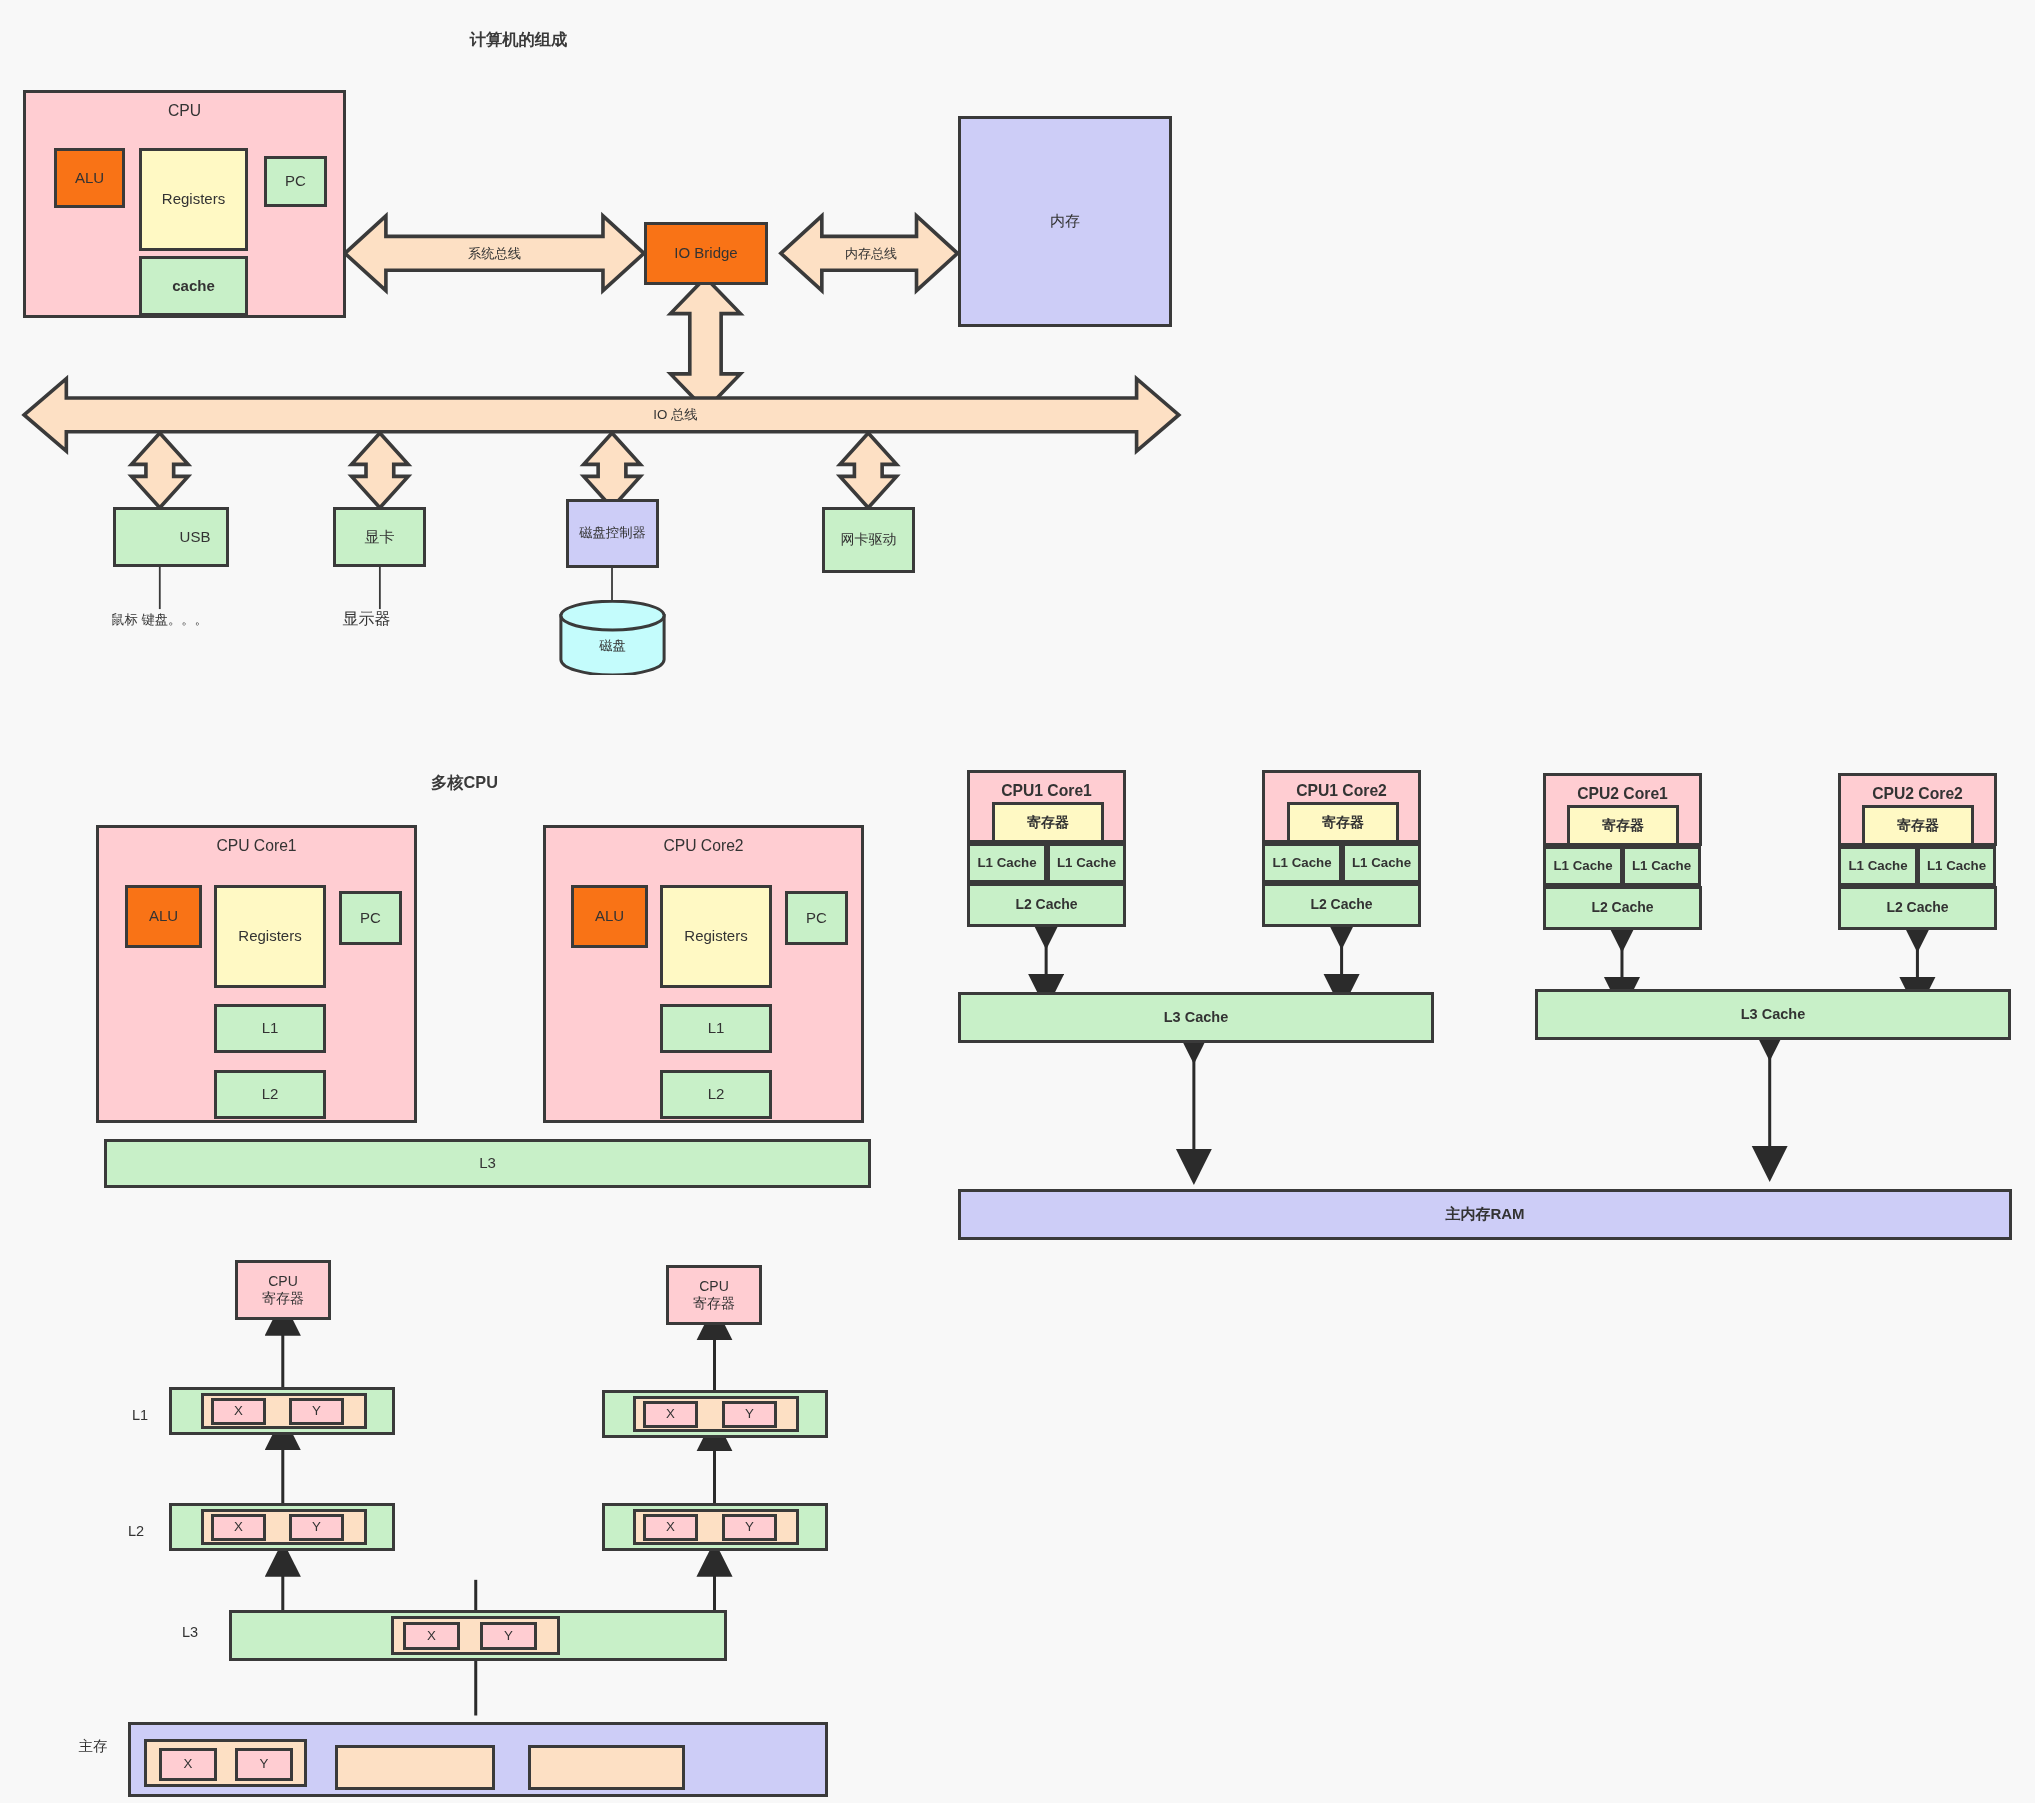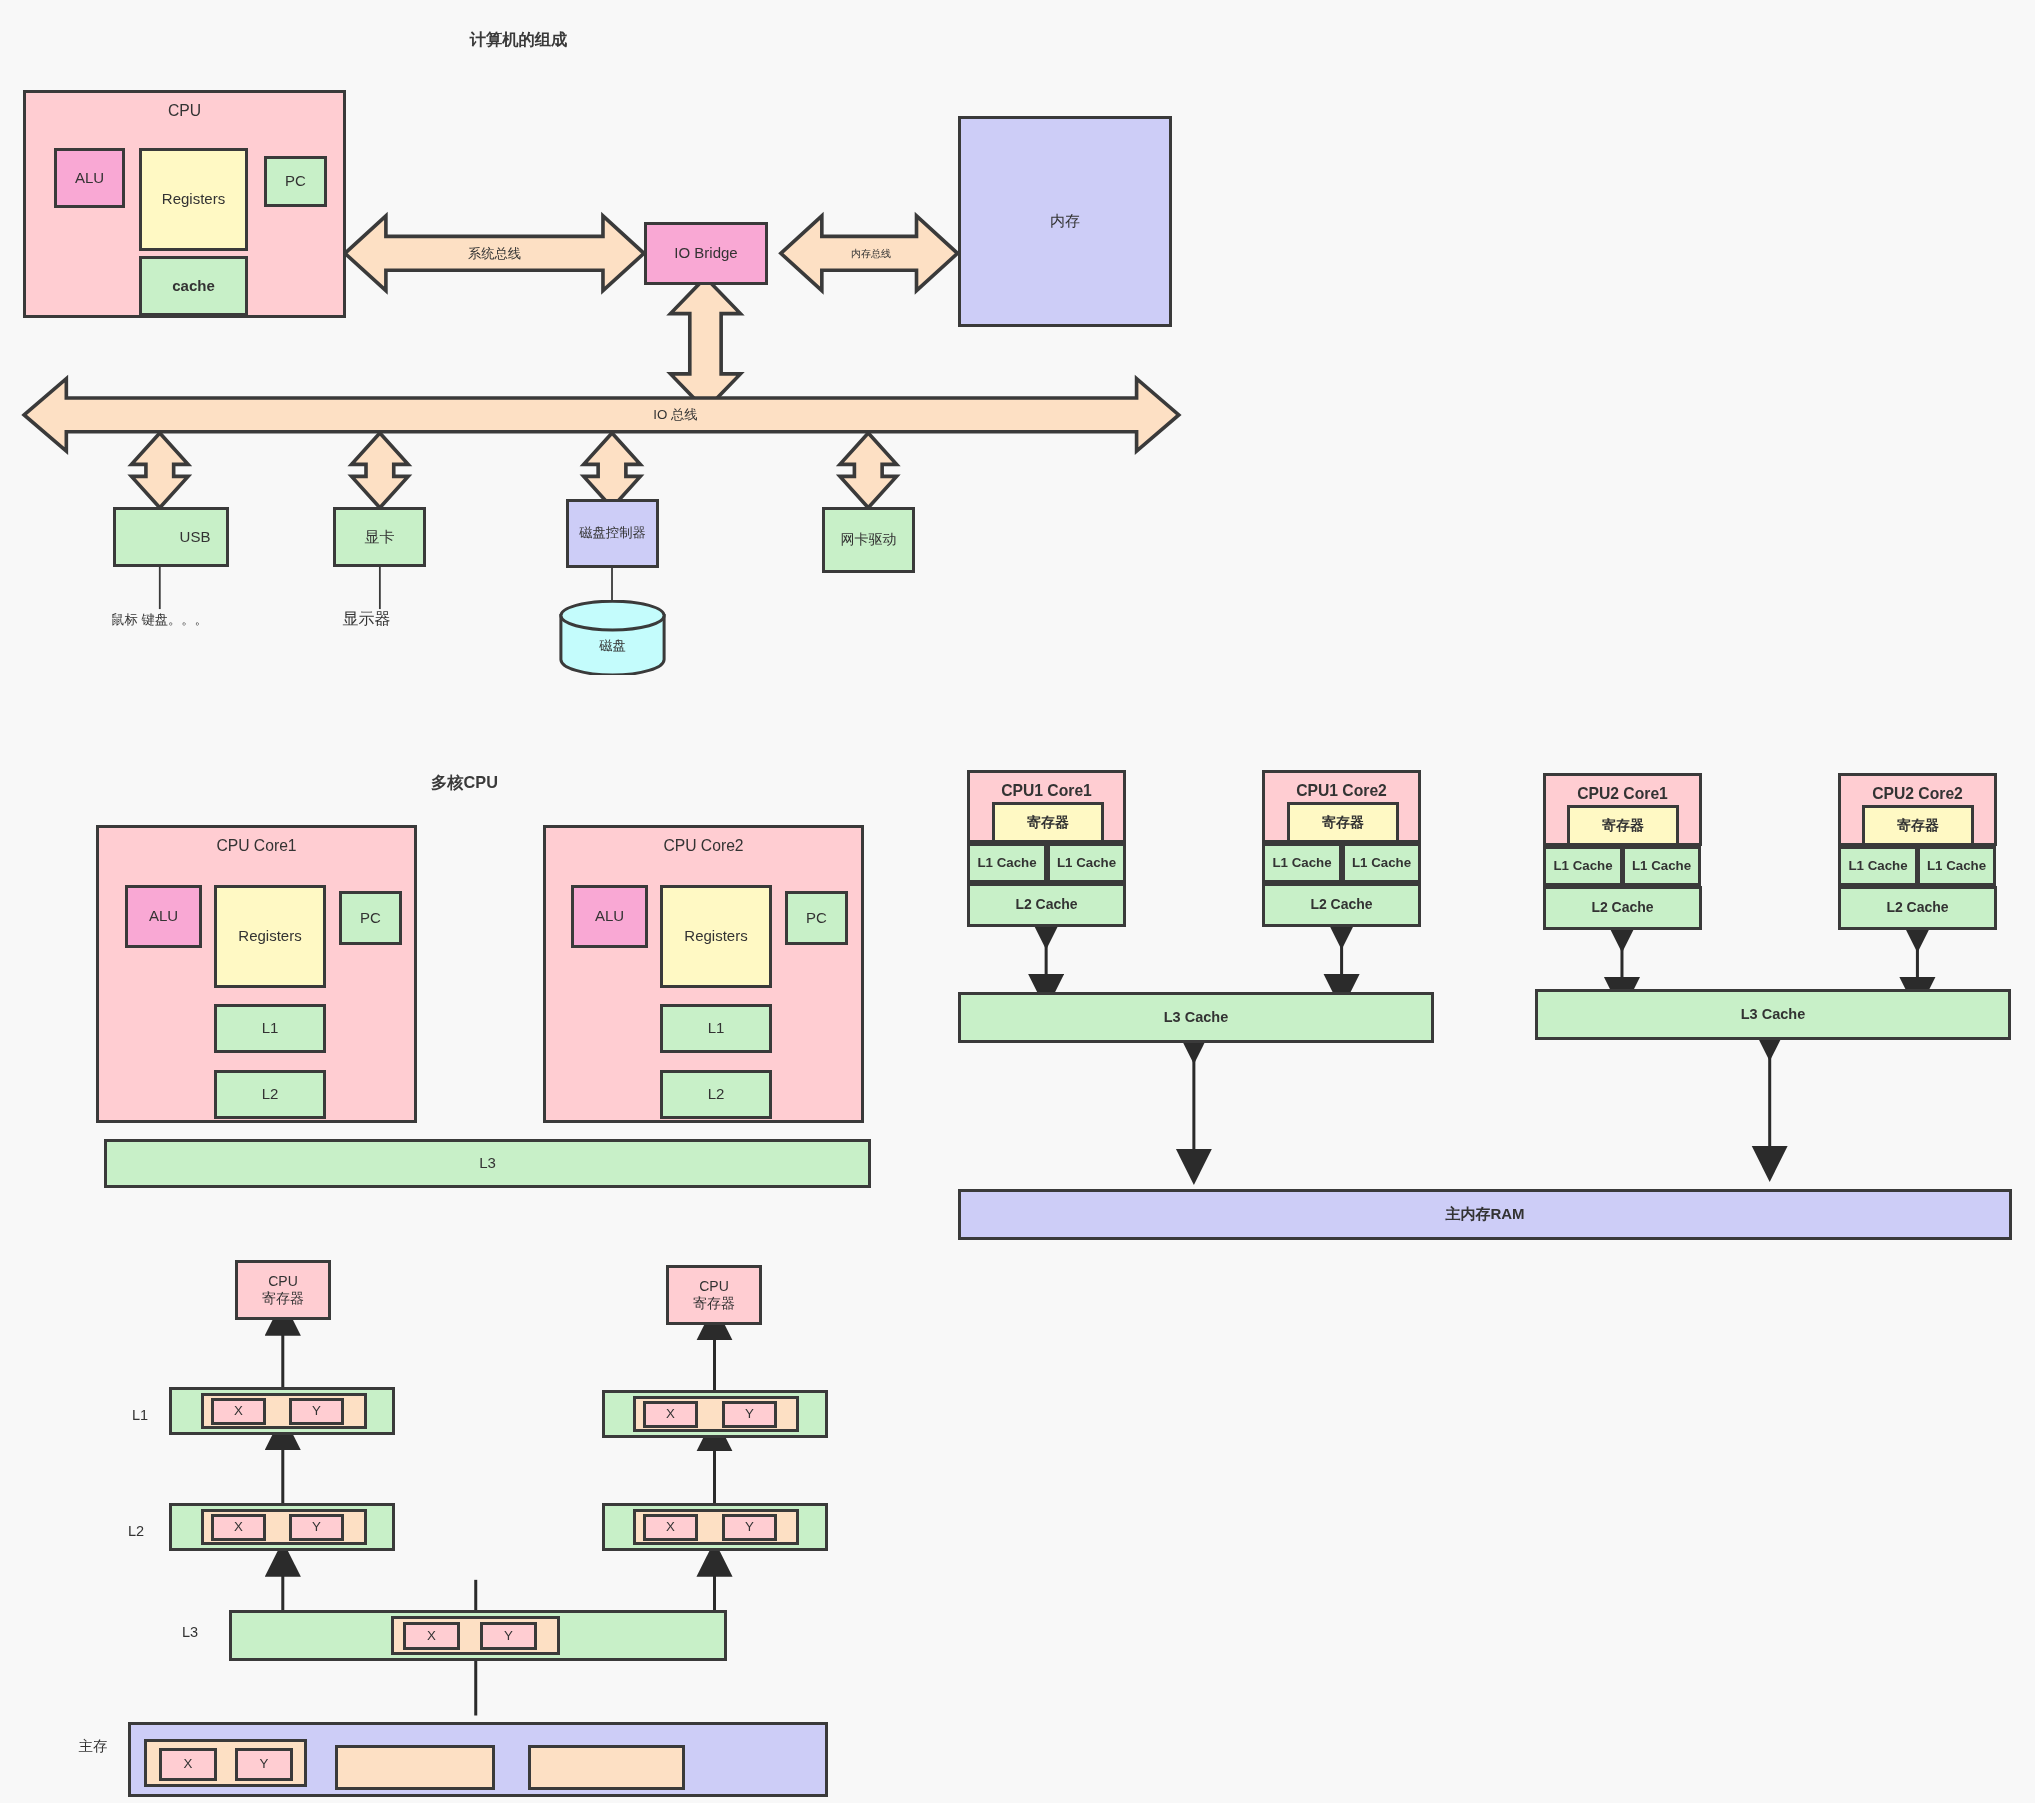--- a/index.html
+++ b/index.html
@@ -29,21 +29,21 @@
     justify-content:center;
     text-align:center;
     white-space:pre;
   }
   .title { font-weight:bold; font-size:16.3px; color:#3a3a3a; }
 
   
   .pink   { background:#ffcdd2; }
   .yellow { background:#fff9c4; }
   .green  { background:#c8f0c8; }
-  .cyan   { background:#f9a8d4; }
+  .cyan   { background:#f97316; }
   .purple { background:#cdcdf7; }
   .peach  { background:#fde0c4; }
 
   
   svg.layer { position:absolute; left:0; top:0; width:2035px; height:1803px; pointer-events:none; }
 
   .topcap { align-items:flex-start; padding-top:8.4px; }
 </style>
 </head>
 <body>
@@ -138,21 +138,21 @@
 <div class="box green" style="left:139px; top:256px; width:109px; height:60px; font-size:15px;font-weight:bold;">
   <span>cache</span>
 </div>
 
 <div class="lbl" style="left:422px; top:244px; width:145px; height:19.3px; font-size:13.3px;">系统总线</div>
 
 <div class="box cyan" style="left:644px; top:222px; width:124px; height:63px; font-size:15px;">
   <span>IO  Bridge</span>
 </div>
 
-<div class="lbl" style="left:826px; top:244px; width:90px; height:19.3px; font-size:10px;font-family:Liberation Serif, serif;">内存总线</div>
+<div class="lbl" style="left:826px; top:244px; width:90px; height:19.3px; font-size:13px;font-family:Liberation Serif, serif;">内存总线</div>
 
 <div class="box purple" style="left:958px; top:116px; width:214px; height:211px; font-size:15px;">
   <span>内存</span>
 </div>
 
 <div class="lbl" style="left:615px; top:406px; width:121px; height:18px; font-size:13.3px;">IO 总线</div>
 
 <div class="box green" style="left:113px; top:507px; width:116px; height:60px; font-size:15px;padding-left:48px;">
   <span>USB</span>
 </div>

